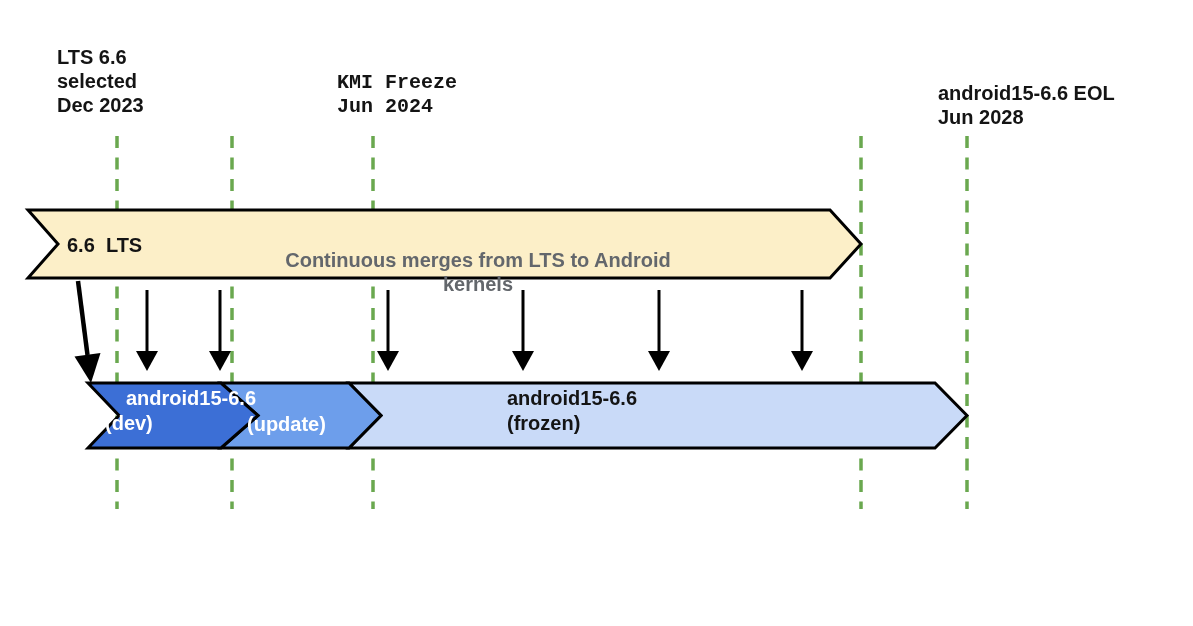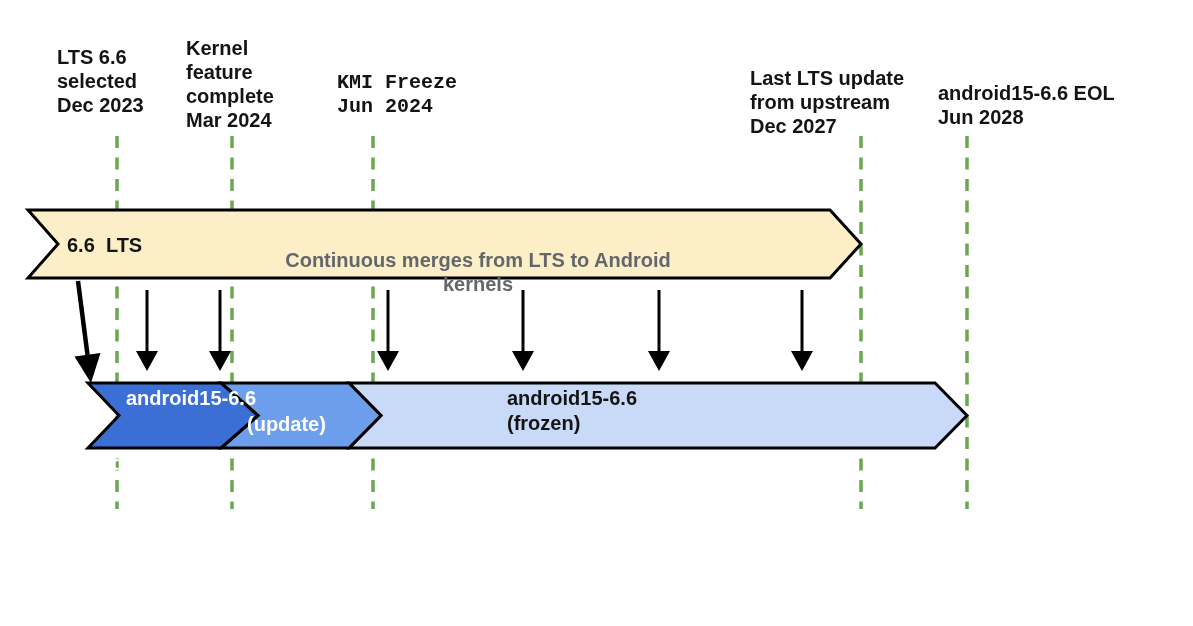--- a/index.html
+++ b/index.html
@@ -22,21 +22,21 @@
   }
   .milestone { text-align: left; }
   .banner-tag { white-space: pre; top: 233px; left: 67px; }
   .banner-desc {
     top: 248px; left: 258px; width: 440px;
     text-align: center;
     color: #63676c;
   }
   .branch-text { color: #ffffff; }
   .branch-title { top: 386px; left: 126px; width: 200px; }
-  .branch-dev   { top: 411px; left: 105px; width: 100px; margin-top: 40px; }
+  .branch-dev   { top: 411px; left: 105px; width: 100px; }
   .branch-stable{ top: 412px; left: 247px; width: 100px; }
   .branch-frozen{ top: 386px; left: 507px; width: 300px; color: #141414; line-height: 25px; }
 </style>
 </head>
 <body>
 
 <div id="canvas">
 
   <svg id="diagram-svg" width="1193" height="626" viewBox="0 0 1193 626">
 
@@ -83,29 +83,22 @@
     </g>
 
     <polygon points="349,383 935,383 967,415.5 935,448 349,448 381,415.5" stroke="#000000" stroke-width="3" stroke-linejoin="miter" fill="#C9DAF8"></polygon>
     <polygon points="221,383 349,383 381,415.5 349,448 221,448 258,415.5" stroke="#000000" stroke-width="3" stroke-linejoin="miter" fill="#6D9EEB"></polygon>
     <polygon points="88,383 221,383 258,415.5 221,448 88,448 119,415.5" stroke="#000000" stroke-width="3" stroke-linejoin="miter" fill="#3C6FD6"></polygon>
   </svg>
 
   <div class="txt milestone" style="left:57px;  top:45px;">LTS 6.6
 selected
 Dec 2023</div>
-  <div class="txt milestone" style="left:186px; top:36px;">Kernel
-feature
-complete
-Mar 2024</div>
   <div class="txt milestone" style="left:337px; top:71px;font-family:Liberation Mono, monospace;">KMI Freeze
 Jun 2024</div>
-  <div class="txt milestone" style="left:750px; top:66px;">Last LTS update
-from upstream
-Dec 2027</div>
   <div class="txt milestone" style="left:938px; top:81px;">android15-6.6 EOL
 Jun 2028</div>
 
   <div class="txt banner-tag">6.6  LTS</div>
   <div class="txt banner-desc">Continuous merges from LTS to Android kernels</div>
 
   <div class="txt branch-text branch-title">android15-6.6</div>
   <div class="txt branch-text branch-dev">(dev)</div>
   <div class="txt branch-text branch-stable">(update)</div>
   <div class="txt branch-text branch-frozen">android15-6.6

